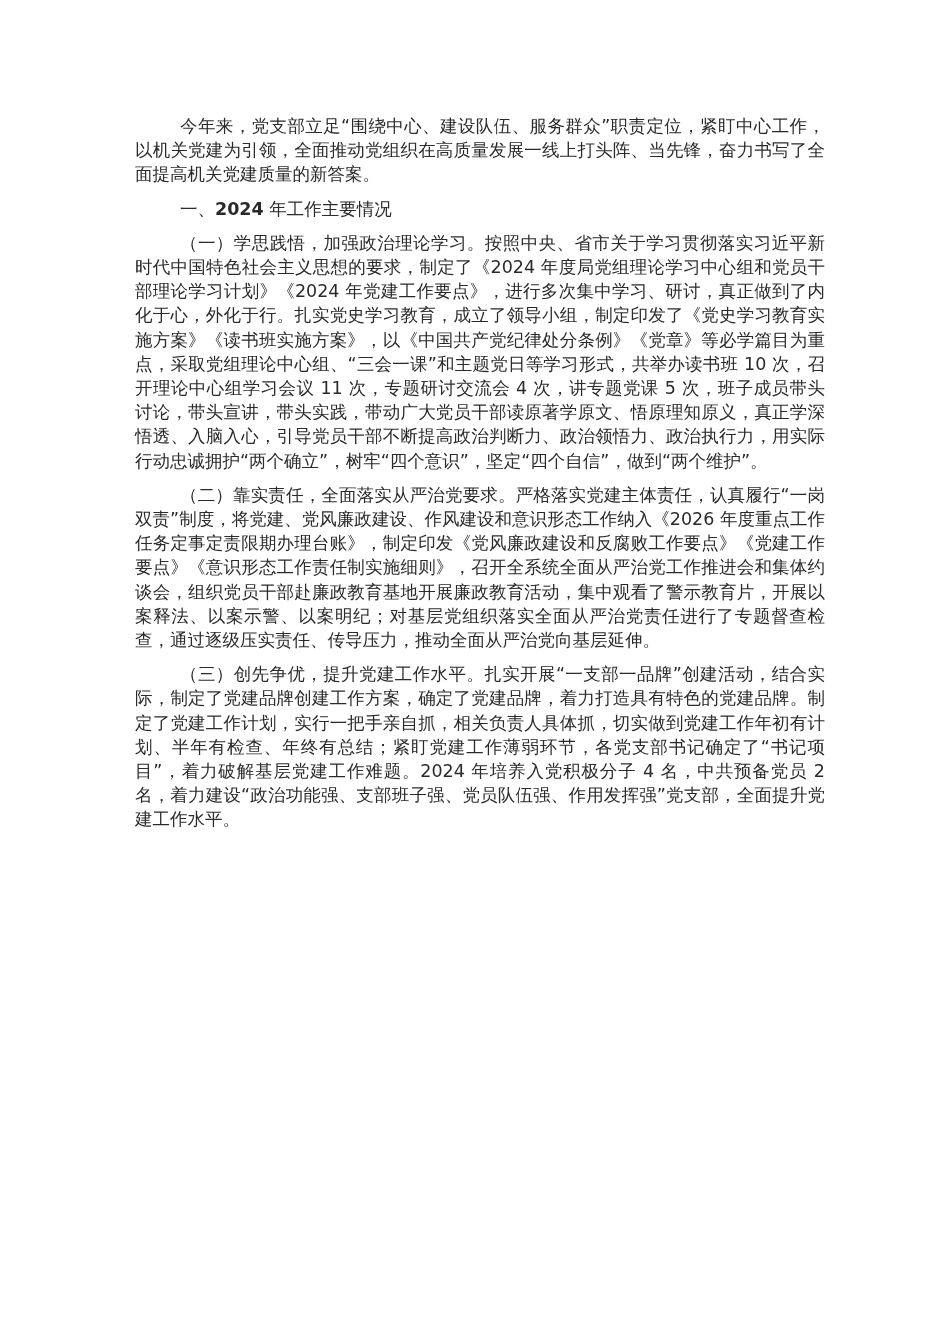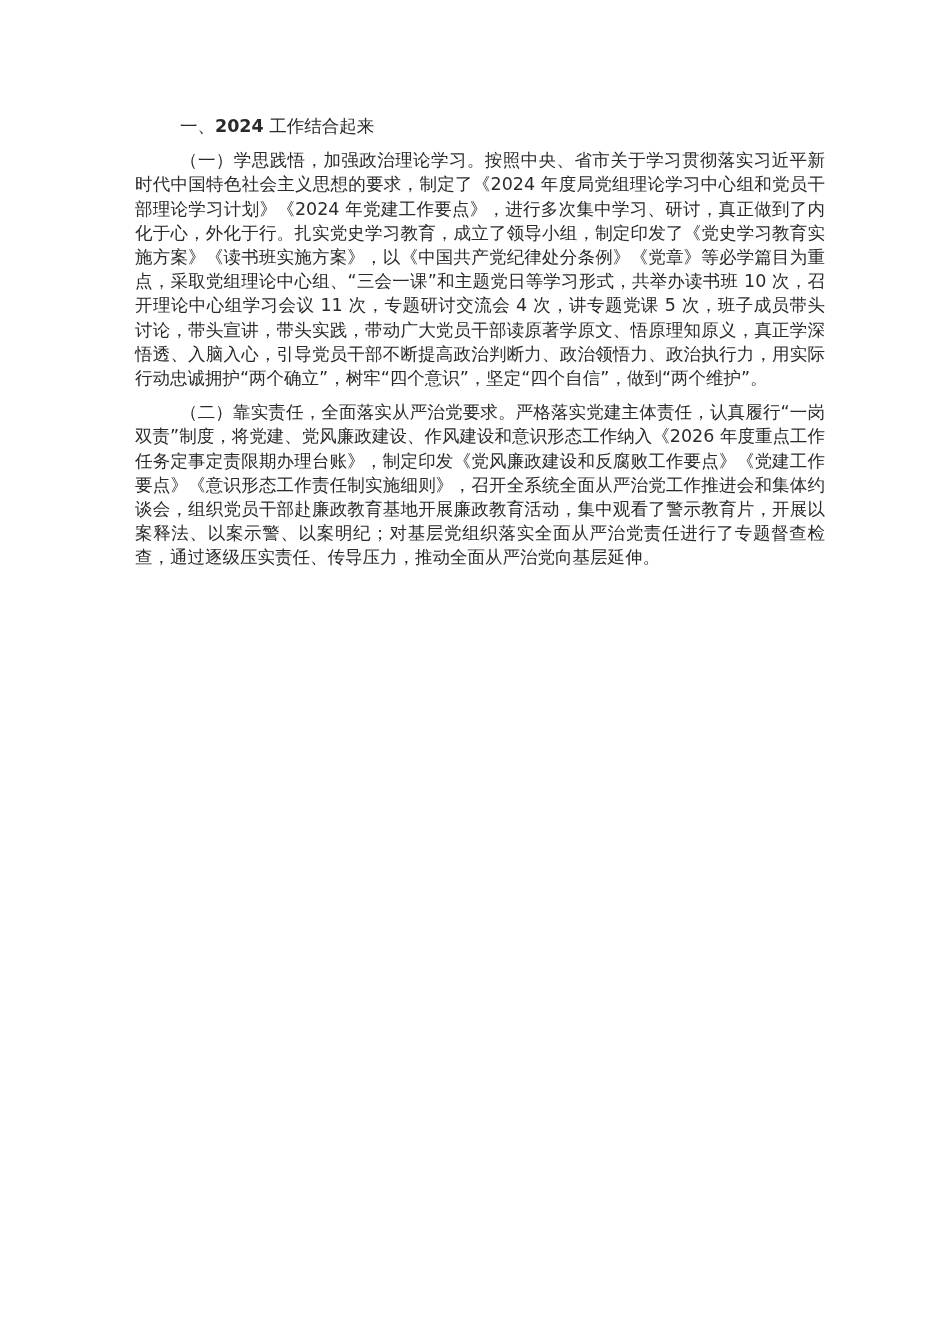--- a/index.html
+++ b/index.html
@@ -21,19 +21,21 @@
     text-align: justify;
     text-justify: inter-character;
   }
   .heading { margin: 0 0 10px 0; text-indent: 45px; }
   .heading b { font-weight: bold; }
 </style>
 </head>
 <body>
 
 <div class="page">
+  <p class="para">今年来，党支部立足“围绕中心、建设队伍、服务群众”职责定位，紧盯中心工作，以机关党建为引领，全面推动党组织在高质量发展一线上打头阵、当先锋，奋力书写了全面提高机关党建质量的新答案。</p>
 
-  <p class="heading"><span>一、</span><b>2024</b><span> 工作结合起来</span></p>
+  <p class="heading"><span>一、</span><b>2024</b><span> 年工作主要情况</span></p>
 
   <p class="para">（一）学思践悟，加强政治理论学习。按照中央、省市关于学习贯彻落实习近平新时代中国特色社会主义思想的要求，制定了《2024 年度局党组理论学习中心组和党员干部理论学习计划》《2024 年党建工作要点》，进行多次集中学习、研讨，真正做到了内化于心，外化于行。扎实党史学习教育，成立了领导小组，制定印发了《党史学习教育实施方案》《读书班实施方案》，以《中国共产党纪律处分条例》《党章》等必学篇目为重点，采取党组理论中心组、“三会一课”和主题党日等学习形式，共举办读书班 10 次，召开理论中心组学习会议 11 次，专题研讨交流会 4 次，讲专题党课 5 次，班子成员带头讨论，带头宣讲，带头实践，带动广大党员干部读原著学原文、悟原理知原义，真正学深悟透、入脑入心，引导党员干部不断提高政治判断力、政治领悟力、政治执行力，用实际行动忠诚拥护“两个确立”，树牢“四个意识”，坚定“四个自信”，做到“两个维护”。</p>
   <p class="para">（二）靠实责任，全面落实从严治党要求。严格落实党建主体责任，认真履行“一岗双责”制度，将党建、党风廉政建设、作风建设和意识形态工作纳入《2026 年度重点工作任务定事定责限期办理台账》，制定印发《党风廉政建设和反腐败工作要点》《党建工作要点》《意识形态工作责任制实施细则》，召开全系统全面从严治党工作推进会和集体约谈会，组织党员干部赴廉政教育基地开展廉政教育活动，集中观看了警示教育片，开展以案释法、以案示警、以案明纪；对基层党组织落实全面从严治党责任进行了专题督查检查，通过逐级压实责任、传导压力，推动全面从严治党向基层延伸。</p>
+  <p class="para">（三）创先争优，提升党建工作水平。扎实开展“一支部一品牌”创建活动，结合实际，制定了党建品牌创建工作方案，确定了党建品牌，着力打造具有特色的党建品牌。制定了党建工作计划，实行一把手亲自抓，相关负责人具体抓，切实做到党建工作年初有计划、半年有检查、年终有总结；紧盯党建工作薄弱环节，各党支部书记确定了“书记项目”，着力破解基层党建工作难题。2024 年培养入党积极分子 4 名，中共预备党员 2 名，着力建设“政治功能强、支部班子强、党员队伍强、作用发挥强”党支部，全面提升党建工作水平。</p>
 
 </div>
 
 </body></html>

